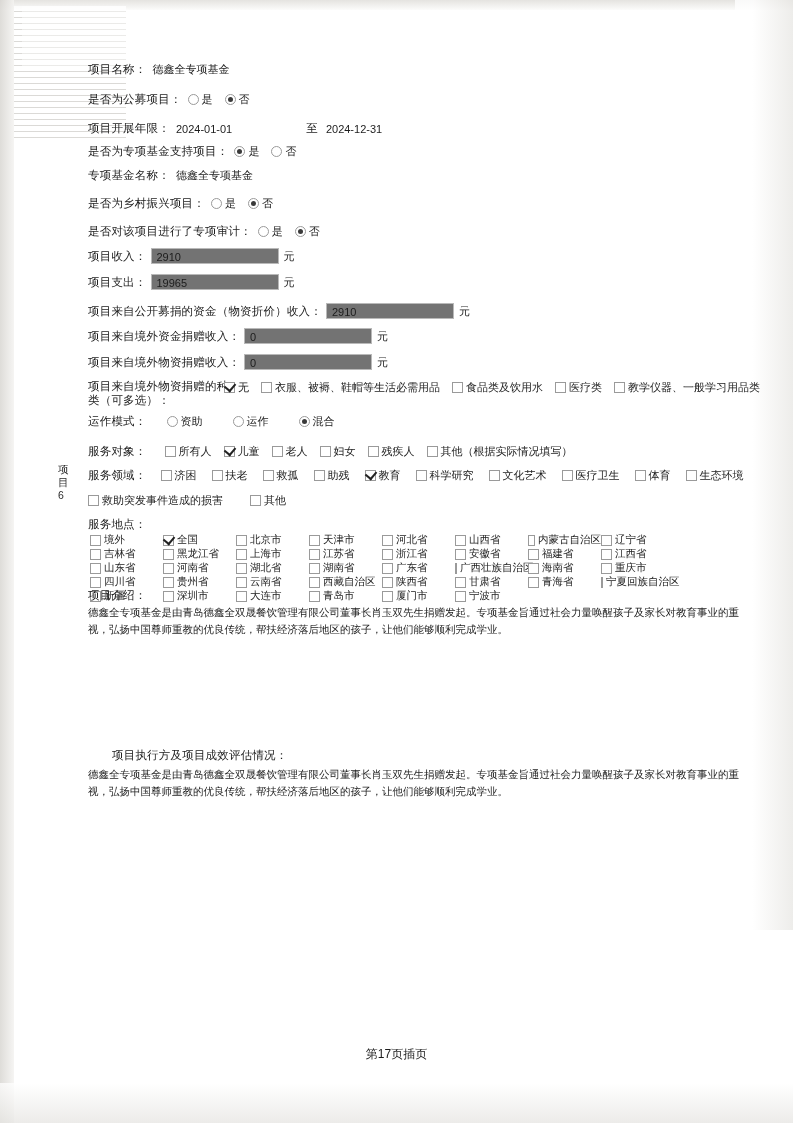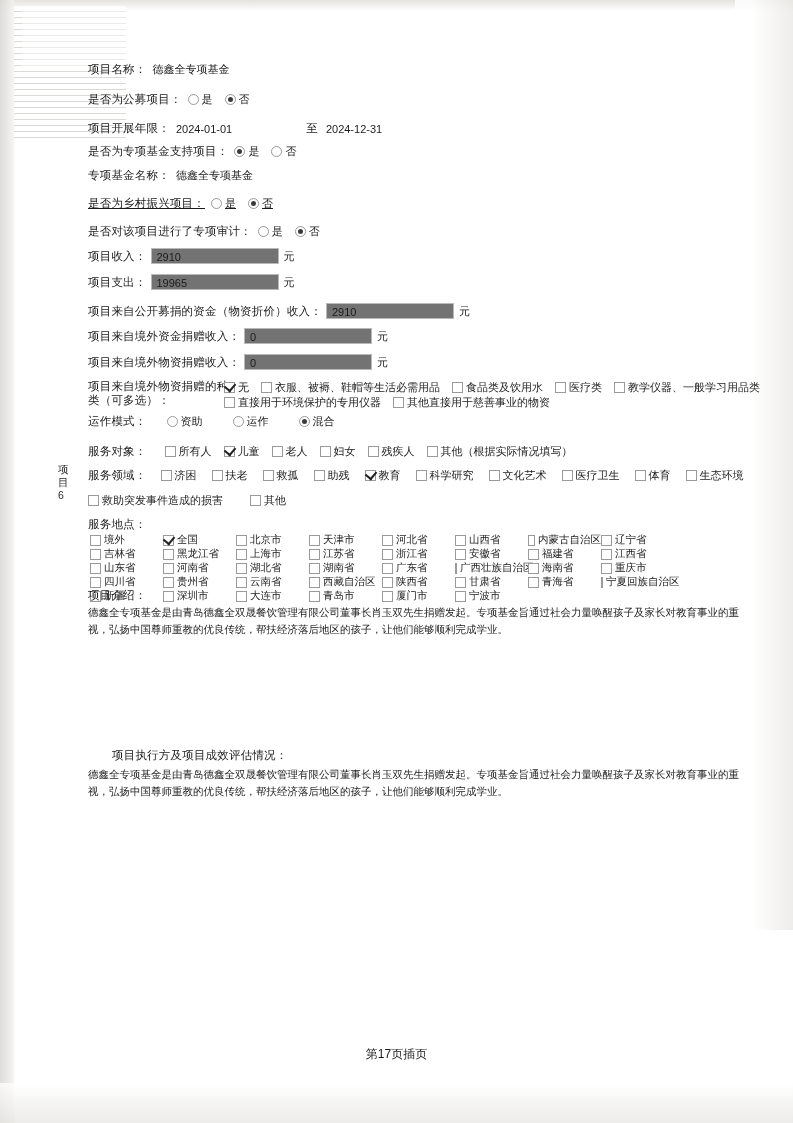--- a/index.html
+++ b/index.html
@@ -232,21 +232,21 @@
         <span class="radio"></span>
         <span>否</span>
       </span>
     </div>
 
     <div class="row" style="left:88px; top:168px;">
       <span class="lbl">专项基金名称：</span>
       <span class="val" style="margin-left:6px;">德鑫全专项基金</span>
     </div>
 
-    <div class="row" style="left:88px; top:196px;text-decoration:underline;">
+    <div class="row" style="left:88px; top:196px;">
       <span class="lbl">是否为乡村振兴项目：</span>
       <span class="opt" style="margin-left:6px;">
         <span class="radio"></span>
         <span>是</span>
       </span>
       <span class="opt">
         <span class="radio on"></span>
         <span>否</span>
       </span>
     </div>
@@ -316,30 +316,20 @@
       <span class="opt">
         <span class="cb"></span>
         <span>医疗类</span>
       </span>
       <span class="opt">
         <span class="cb"></span>
         <span>教学仪器、一般学习用品类</span>
       </span>
     </div>
 
-    <div class="row" style="left:224px; top:395px;">
-      <span class="opt">
-        <span class="cb"></span>
-        <span>直接用于环境保护的专用仪器</span>
-      </span>
-      <span class="opt">
-        <span class="cb"></span>
-        <span>其他直接用于慈善事业的物资</span>
-      </span>
-    </div>
 
     <div class="row" style="left:88px; top:414px;">
       <span class="lbl">运作模式：</span>
       <span class="opt" style="margin-left:20px;">
         <span class="radio"></span>
         <span>资助</span>
       </span>
       <span class="opt" style="margin-left:18px;">
         <span class="radio"></span>
         <span>运作</span>

